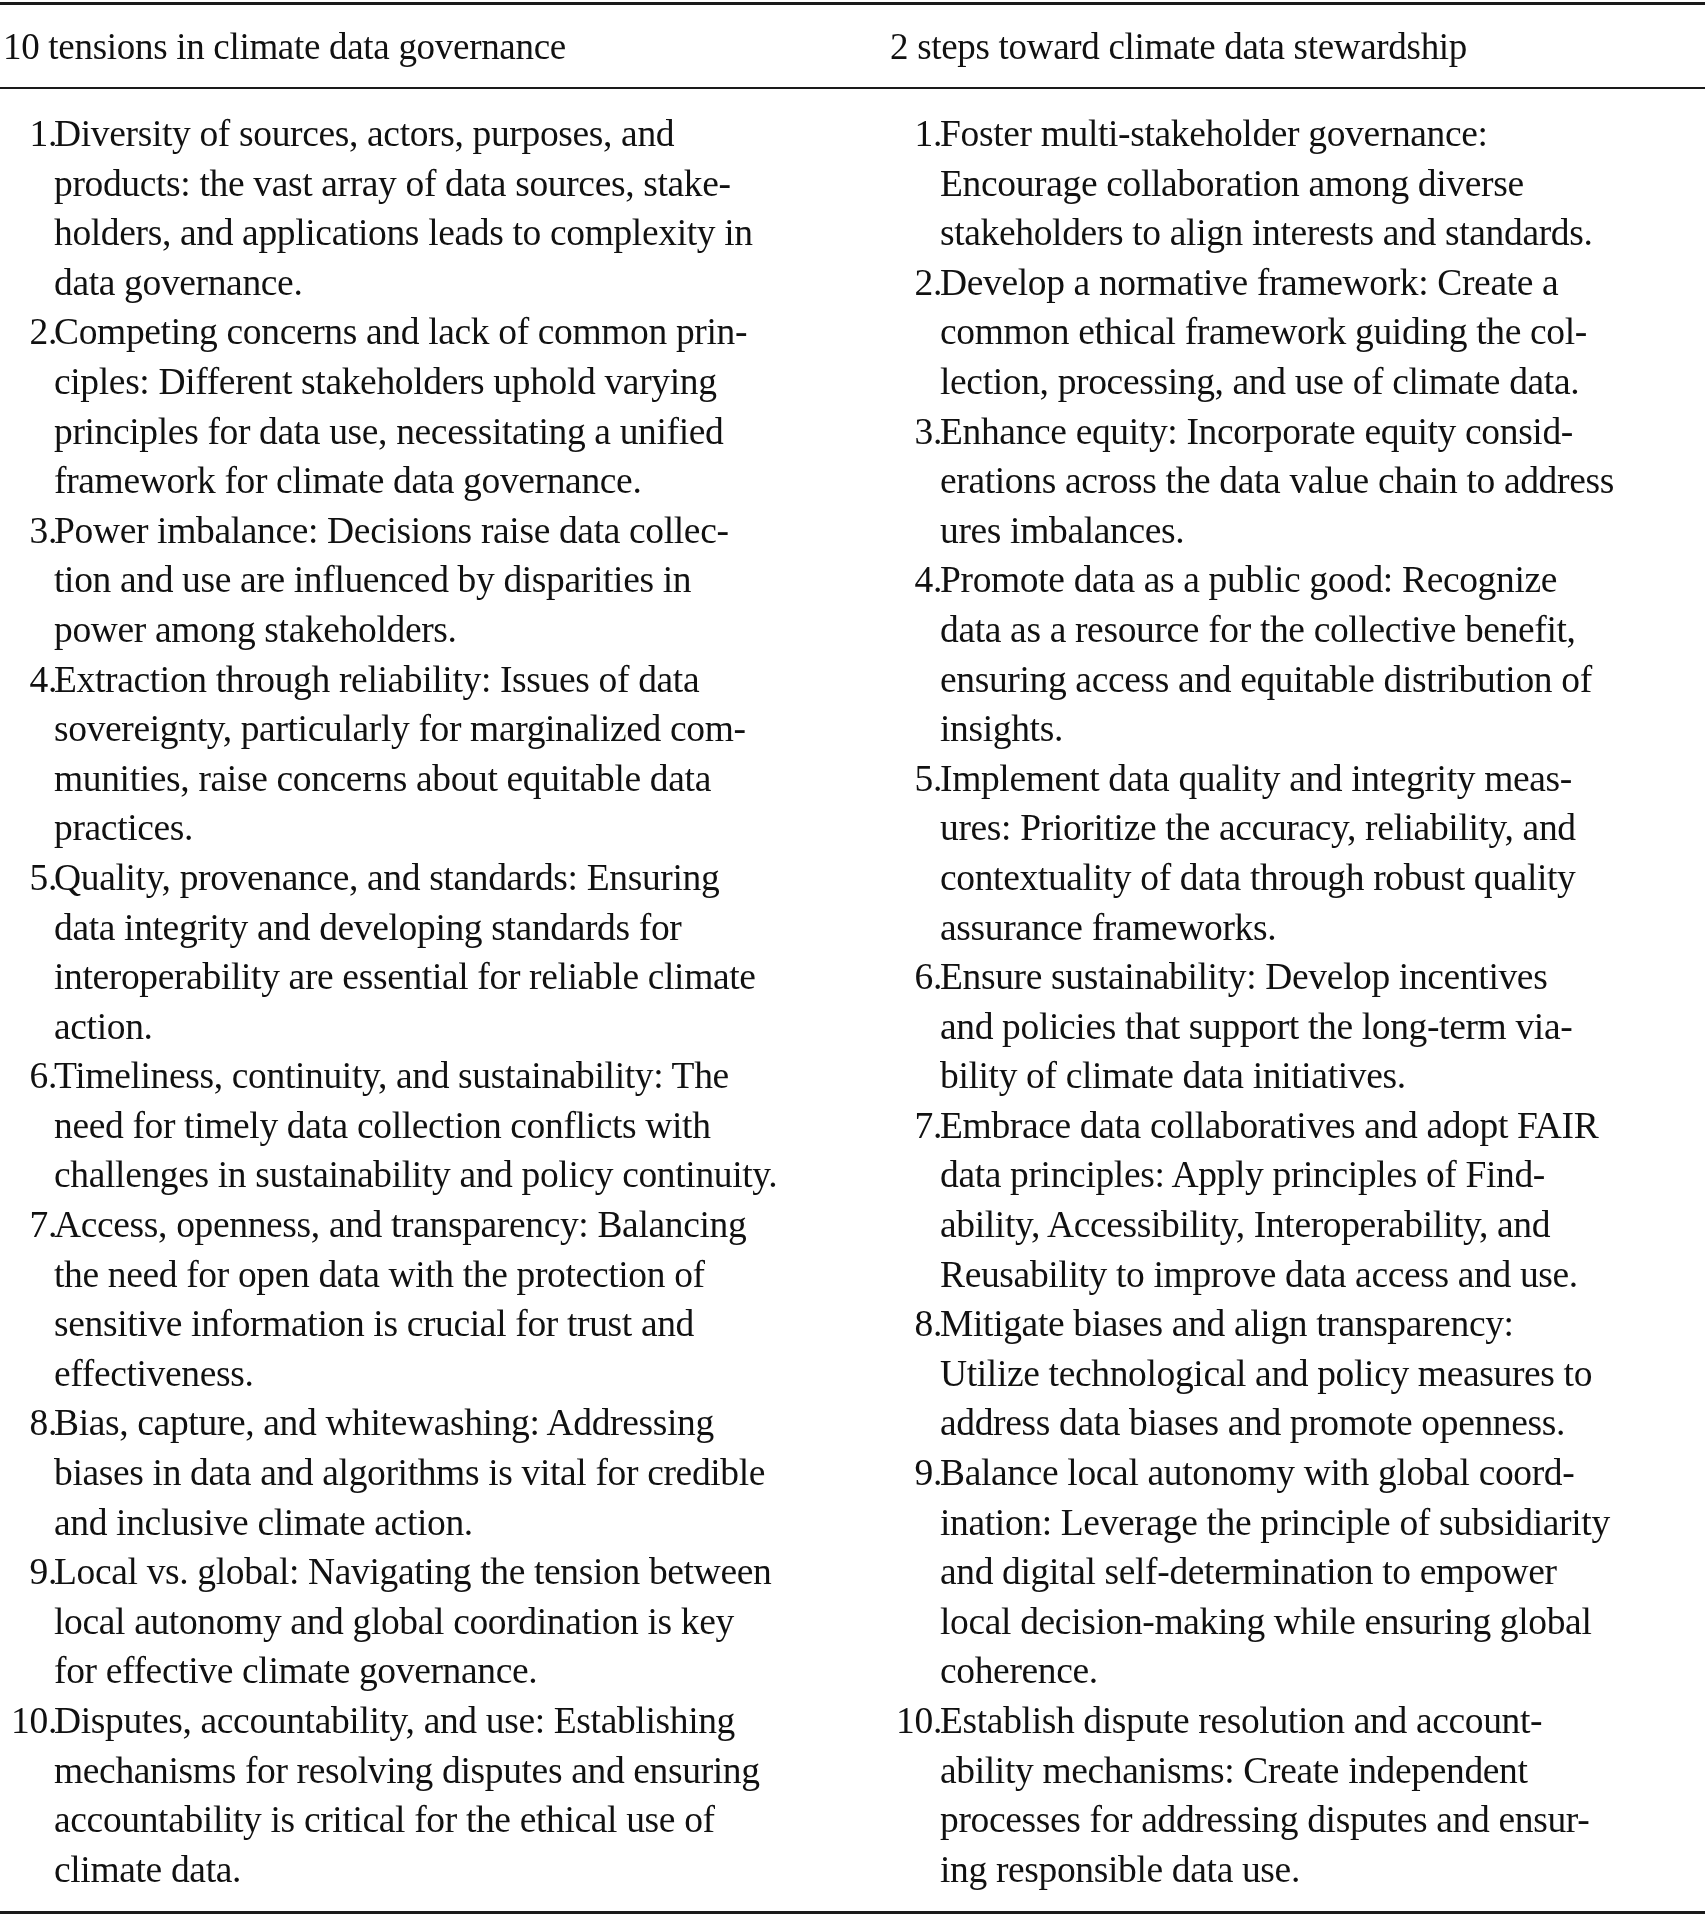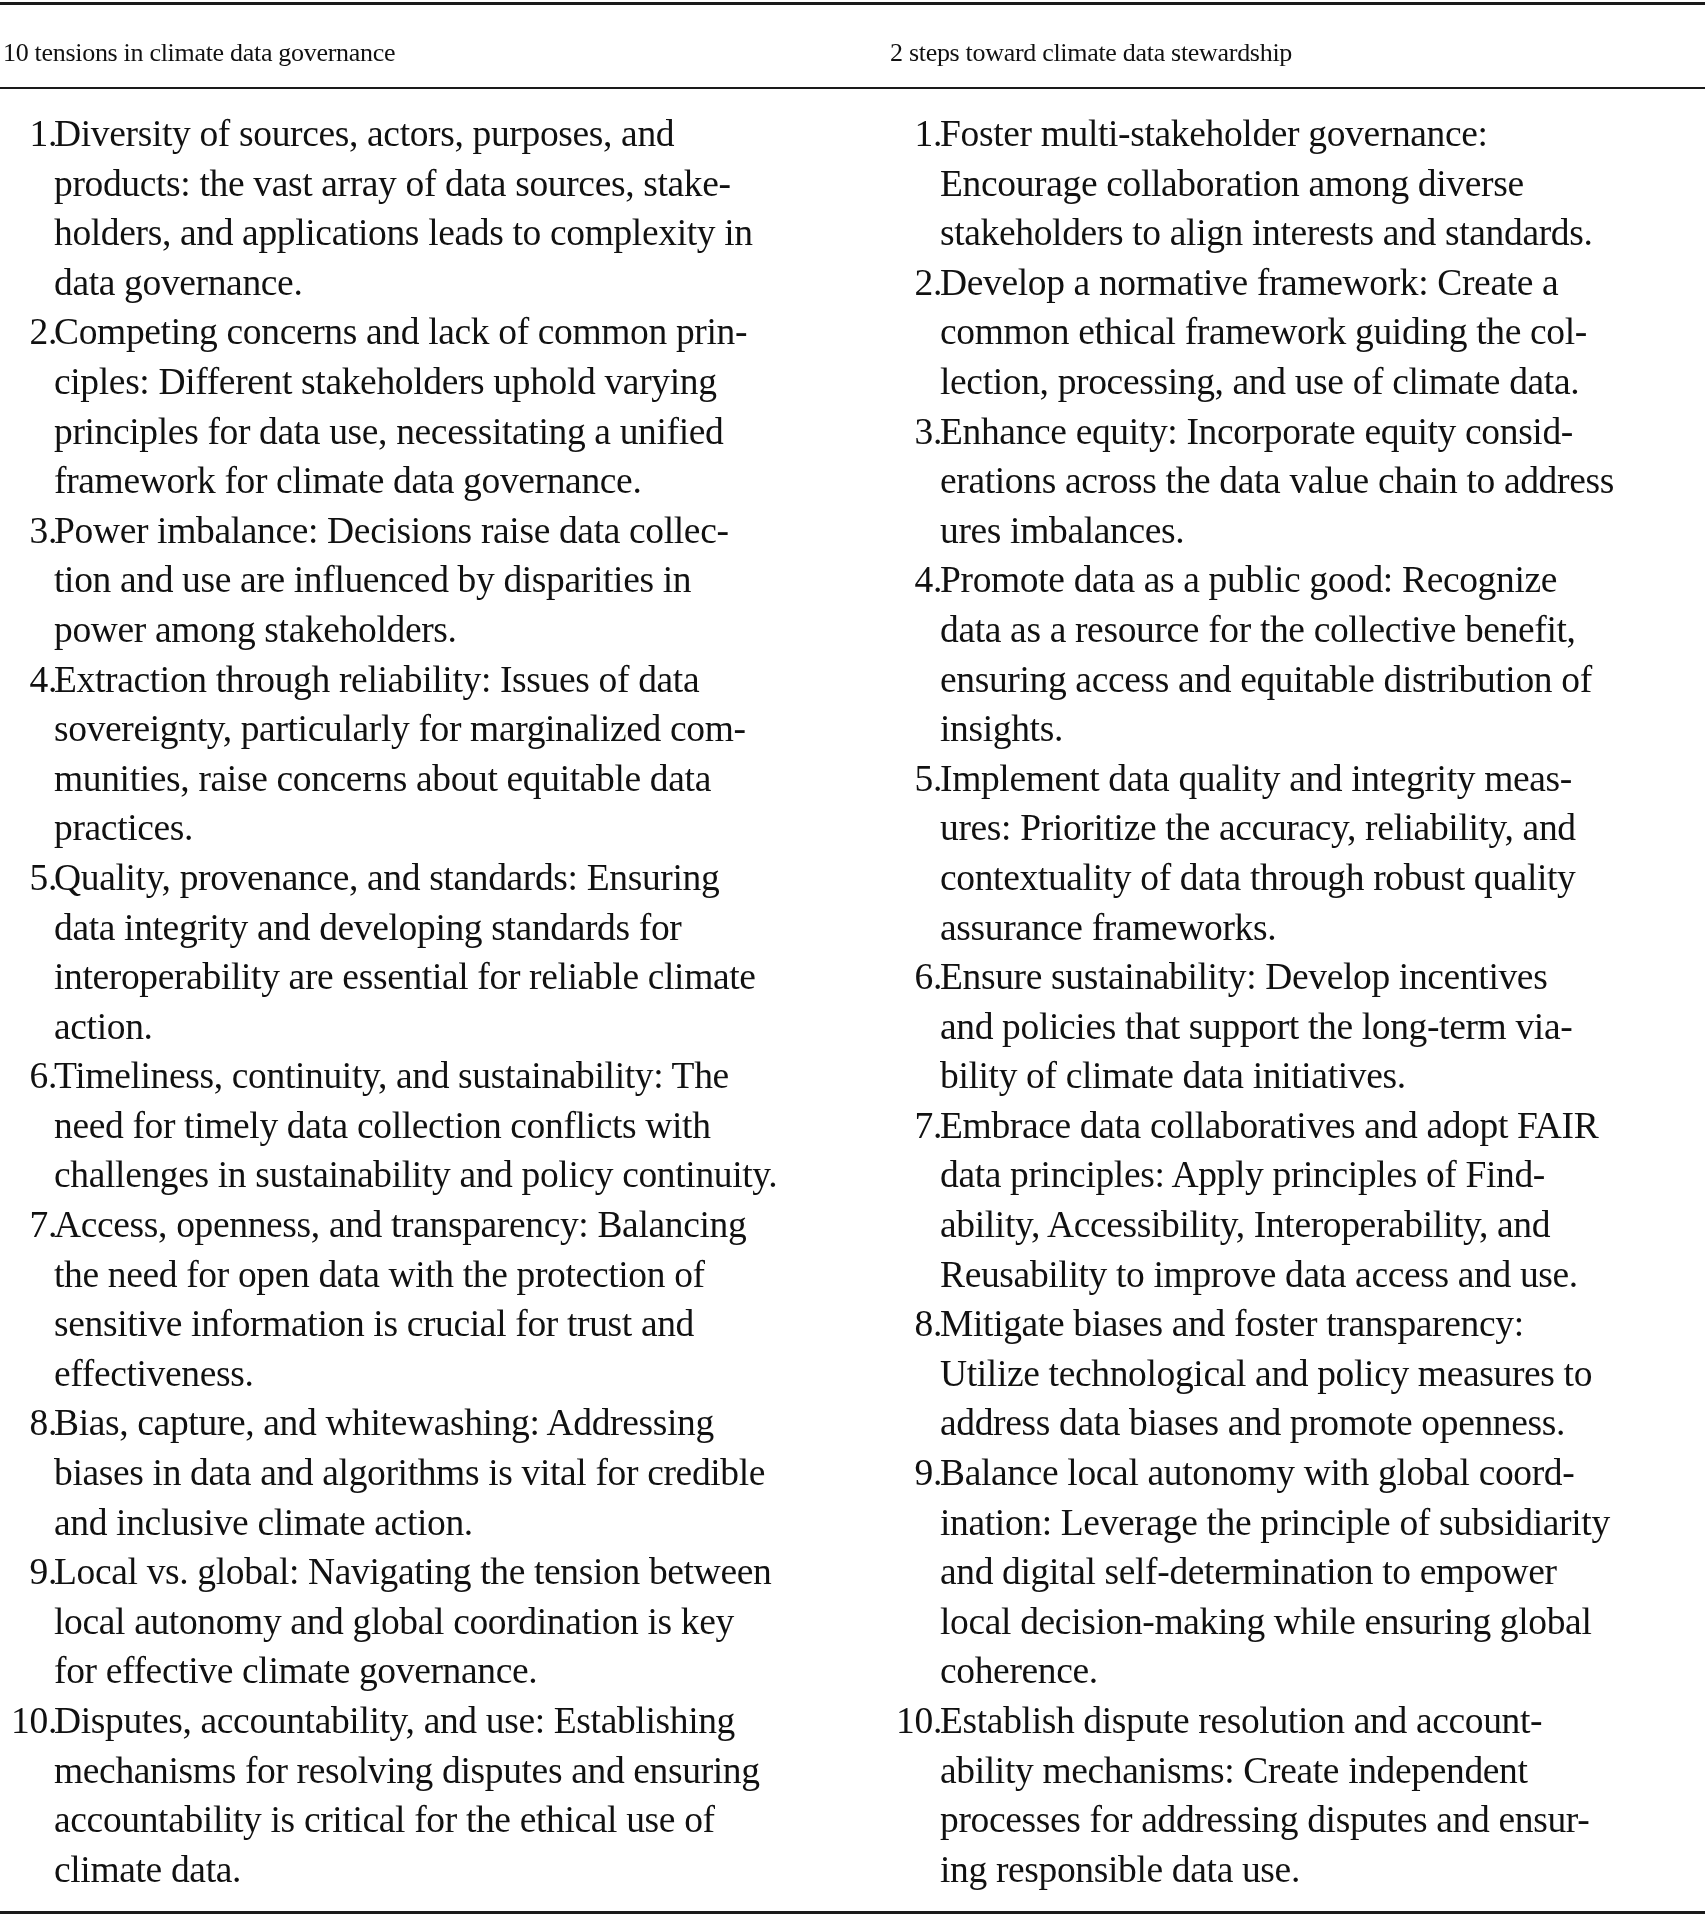--- a/index.html
+++ b/index.html
@@ -6,21 +6,21 @@
   body {
     width: 1705px; height: 1921px; position: relative; overflow: hidden;
     font-family: "Liberation Serif", "DejaVu Serif", serif;
     color: #111111;
   }
   .rule { position: absolute; left: 0; width: 1705px; background: #1a1a1a; }
   .rule.top { top: 2px; height: 3px; }
   .rule.mid { top: 87px; height: 2px; }
   .rule.bottom { top: 1911px; height: 3px; }
   .hdr {
-    position: absolute; top: 30px; font-size: 26px; line-height: 46px;
+    position: absolute; top: 24px; font-size: 37px; line-height: 46px;
     white-space: nowrap; letter-spacing: -0.3px; font-family: Liberation Serif, serif;
   }
   .hdr.left { left: 3px; }
   .hdr.right { left: 890px; }
   .col { position: absolute; top: 109px; }
   .col.left { left: 0; width: 880px; }
   .col.right { left: 886px; width: 819px; }
   .item { position: relative; }
   .num {
     position: absolute; left: 0; width: 57px; text-align: right;
@@ -151,21 +151,21 @@
     </div>
   <div class="item">
       <span class="num">7.</span>
       <div class="txt">Embrace data collaboratives and adopt FAIR
 data principles: Apply principles of Find-
 ability, Accessibility, Interoperability, and
 Reusability to improve data access and use.</div>
     </div>
   <div class="item">
       <span class="num">8.</span>
-      <div class="txt">Mitigate biases and foster transparency:
+      <div class="txt">Mitigate biases and align transparency:
 Utilize technological and policy measures to
 address data biases and promote openness.</div>
     </div>
   <div class="item">
       <span class="num">9.</span>
       <div class="txt">Balance local autonomy with global coord-
 ination: Leverage the principle of subsidiarity
 and digital self-determination to empower
 local decision-making while ensuring global
 coherence.</div>

